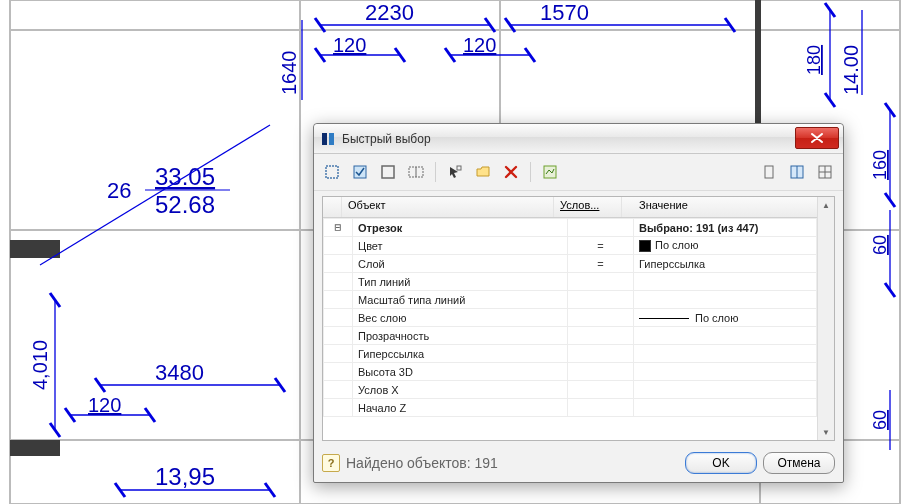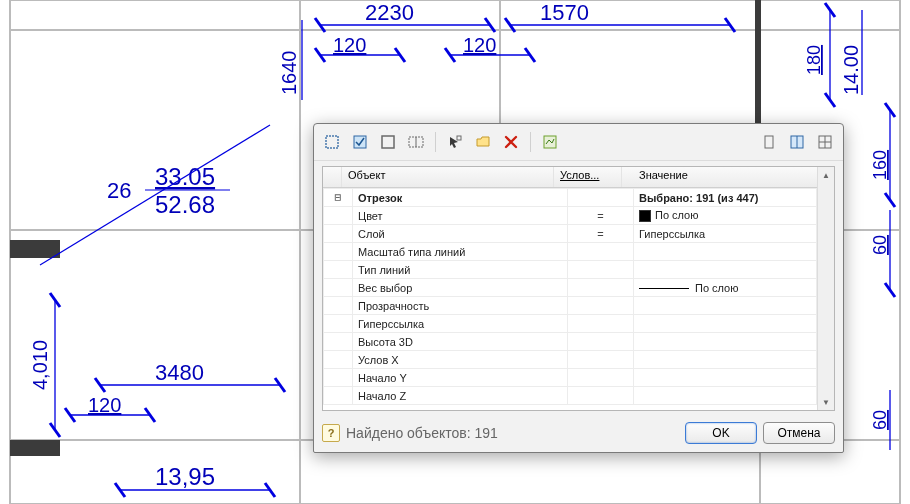--- a/index.html
+++ b/index.html
@@ -143,21 +143,21 @@
     width:16px;height:16px;border:1px solid #c6a94c;background:#fffbe0;border-radius:2px;
     display:flex;align-items:center;justify-content:center;color:#8a6d1a;font-size:11px;font-weight:700;
     cursor:pointer;
   }
   .status .text { color:#666; font-size:14px; }
   .status .spacer {flex:1;}
   .win-btn {
     min-width:72px;height:22px;
     background:linear-gradient(#fdfdfd,#eaeaea);
     border:1px solid #8e8e8e;
-    border-radius:4px;
+    border-radius:9px;
     font-size:12px;
     padding:0 12px;
     cursor:pointer;
   }
   .win-btn.primary { border-color:#3b7bd6; box-shadow:0 0 2px rgba(30,100,200,.6) inset; }
 </style>
 </head>
 <body>
 
 <svg class="background" viewBox="0 0 910 504">
@@ -242,20 +242,34 @@
   <text class="cad-text" x="155" y="185" font-size="24" text-decoration="underline">33.05</text>
   <text class="cad-text" x="155" y="213" font-size="24">52.68</text>
 
   <g stroke="#0000e0" stroke-width="1.2" fill="none">
     <line x1="145" y1="190" x2="230" y2="190"></line>
     <line x1="40" y1="265" x2="270" y2="125"></line>
   </g>
 </svg>
 
 <div class="dialog">
+  <div class="titlebar">
+    <span class="app-icon">
+      <svg width="16" height="16">
+          <rect x="2" y="2" width="5" height="12" fill="#0a2a6b"></rect>
+          <rect x="9" y="2" width="5" height="12" fill="#2f7cc4"></rect>
+        </svg>
+    </span>
+    <span class="title">Быстрый выбор</span>
+    <div class="closebtn" title="Закрыть">
+      <svg width="12" height="10">
+          <path d="M1 1 L11 9 M11 1 L1 9" stroke="#fff" stroke-width="2" stroke-linecap="round"></path>
+        </svg>
+    </div>
+  </div>
 
   <div class="toolbar">
     <div class="tb-btn">
         <svg width="16" height="16">
           <rect x="2" y="2" width="12" height="12" fill="none" stroke="#4a7aad" stroke-width="1.5" stroke-dasharray="2,1"></rect>
         </svg>
       </div>
     <div class="tb-btn">
         <svg width="16" height="16">
           <rect x="2" y="2" width="12" height="12" fill="#cde4f7" stroke="#2f66a3"></rect>
@@ -344,33 +358,33 @@
                 <td class="val"><span class="color-swatch"></span>По слою</td>
               </tr>
               <tr>
                 <td class="tree"></td>
                 <td class="obj">Слой</td>
                 <td class="cond">=</td>
                 <td class="val">Гиперссылка</td>
               </tr>
               <tr>
                 <td class="tree"></td>
+                <td class="obj">Тип линий</td>
+                <td class="cond"></td>
+                <td class="val"></td>
+              </tr>
+              <tr>
+                <td class="tree"></td>
                 <td class="obj">Масштаб типа линий</td>
                 <td class="cond"></td>
                 <td class="val"></td>
               </tr>
               <tr>
                 <td class="tree"></td>
-                <td class="obj">Тип линий</td>
-                <td class="cond"></td>
-                <td class="val"></td>
-              </tr>
-              <tr>
-                <td class="tree"></td>
-                <td class="obj">Вес выбор</td>
+                <td class="obj">Вес слою</td>
                 <td class="cond"></td>
                 <td class="val"><span class="lineweight-demo"></span>По слою</td>
               </tr>
               <tr>
                 <td class="tree"></td>
                 <td class="obj">Прозрачность</td>
                 <td class="cond"></td>
                 <td class="val"></td>
               </tr>
               <tr>
@@ -381,26 +395,20 @@
               </tr>
               <tr>
                 <td class="tree"></td>
                 <td class="obj">Высота 3D</td>
                 <td class="cond"></td>
                 <td class="val"></td>
               </tr>
               <tr>
                 <td class="tree"></td>
                 <td class="obj">Услов X</td>
-                <td class="cond"></td>
-                <td class="val"></td>
-              </tr>
-              <tr>
-                <td class="tree"></td>
-                <td class="obj">Начало Y</td>
                 <td class="cond"></td>
                 <td class="val"></td>
               </tr>
               <tr>
                 <td class="tree"></td>
                 <td class="obj">Начало Z</td>
                 <td class="cond"></td>
                 <td class="val"></td>
               </tr>
             </tbody>

